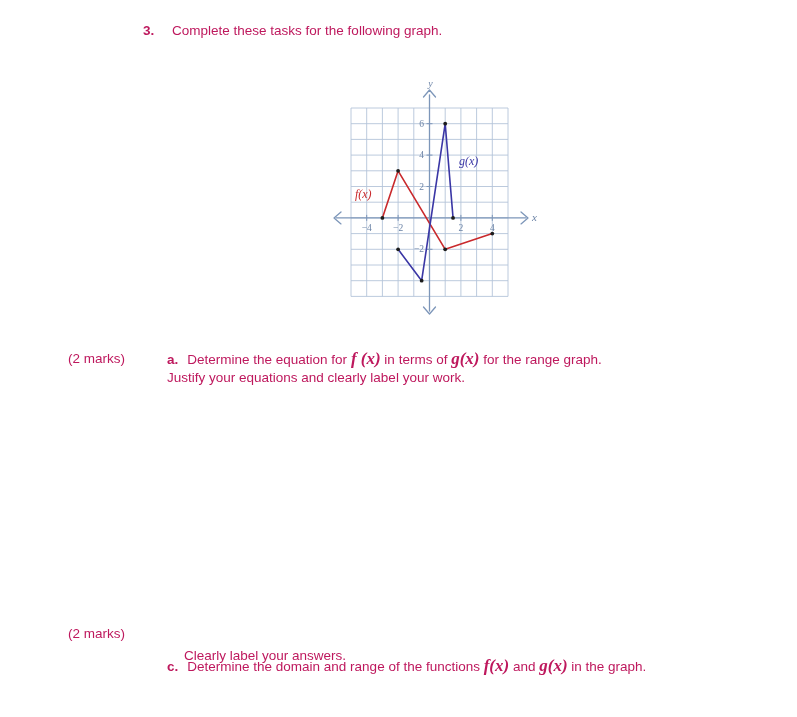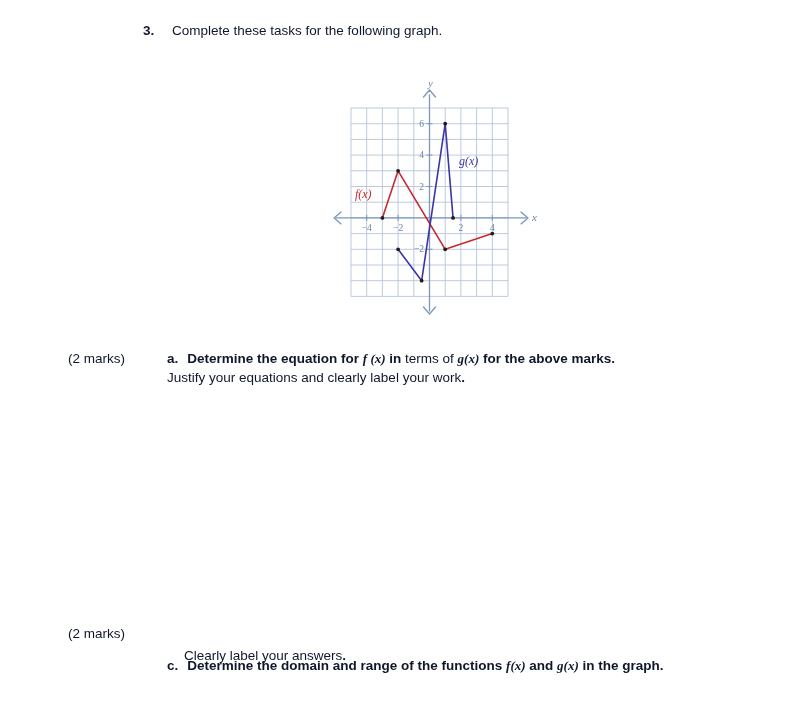--- a/index.html
+++ b/index.html
@@ -5,28 +5,28 @@
   html,body{margin:0;padding:0;background:#ffffff;}
   .page{
     position:relative;
     width:797px;height:717px;
     background:#ffffff;
     font-family:"Liberation Sans",sans-serif;
     color:#1f1f1f;
     overflow:hidden;
   }
   .abs{position:absolute;}
-  .body-text{font-size:13.5px;line-height:18px;color:#0f172a;}
+  .body-text{font-size:13.5px;line-height:18px;color:#be185d;}
   .bold{font-weight:bold;}
-  .seg-r{font-weight:bold;}
+  .seg-r{font-weight:normal;}
   .seg-b{font-weight:normal;}
   .seg-mi{
     font-family:"Liberation Serif",serif;
     font-weight:bold;font-style:italic;
-    font-size:13px;
+    font-size:17px;
   }
   .marks{font-weight:normal;}
   .task-line{white-space:nowrap;}
   .letter{font-weight:bold;margin-right:9px;}
   #graph-wrap{left:330px;top:78px;width:214px;height:252px;}
   svg text{user-select:none;}
 </style>
 </head>
 <body>
 
@@ -97,21 +97,21 @@
         <circle cx="68.1" cy="171.3" r="1.9" fill="#1c1c1c"></circle>
         <circle cx="91.65" cy="202.7" r="1.9" fill="#1c1c1c"></circle>
         <circle cx="115.2" cy="45.70000000000002" r="1.9" fill="#1c1c1c"></circle>
         <circle cx="123.05" cy="139.9" r="1.9" fill="#1c1c1c"></circle>
         <text x="129.016" y="86.99100000000001" font-size="12" font-family="&quot;Liberation Serif&quot;,serif" font-style="italic" fill="#3a36a5" text-anchor="start">g(x)</text>
       </svg>
   </div>
 
   <div class="abs body-text marks" style="left:68px;top:350px;">(2 marks)</div>
   <div class="abs body-text task-line" style="left:167px;top:350px;">
-    <span class="letter">a.</span><span><span class="seg-r">Determine the equation for </span><span class="seg-mi">f (x)</span><span class="seg-r"> in </span><span class="seg-b">terms of </span><span class="seg-mi">g(x)</span><span class="seg-r"> for the above marks.</span></span>
+    <span class="letter">a.</span><span><span class="seg-r">Determine the equation for </span><span class="seg-mi">f (x)</span><span class="seg-r"> in </span><span class="seg-b">terms of </span><span class="seg-mi">g(x)</span><span class="seg-r"> for the range graph.</span></span>
   </div>
   <div class="abs body-text task-line" style="left:167px;top:369px;"><span class="seg-b">Justify your equations and clearly label your work</span><span class="seg-r">.</span></div>
 
   <div class="abs body-text marks" style="left:68px;top:625px;">(2 marks)</div>
   <div class="abs body-text task-line" style="left:167px;top:625px;margin-top:32px;">
     <span class="letter">c.</span><span><span class="seg-r">Determine the domain and range of the functions </span><span class="seg-mi">f(x)</span><span class="seg-r"> and </span><span class="seg-mi">g(x)</span><span class="seg-r"> in the graph.</span></span>
   </div>
   <div class="abs body-text task-line" style="left:184px;top:647px;"><span class="seg-b">Clearly label your answers</span><span class="seg-r">.</span></div>
 
 </div>

